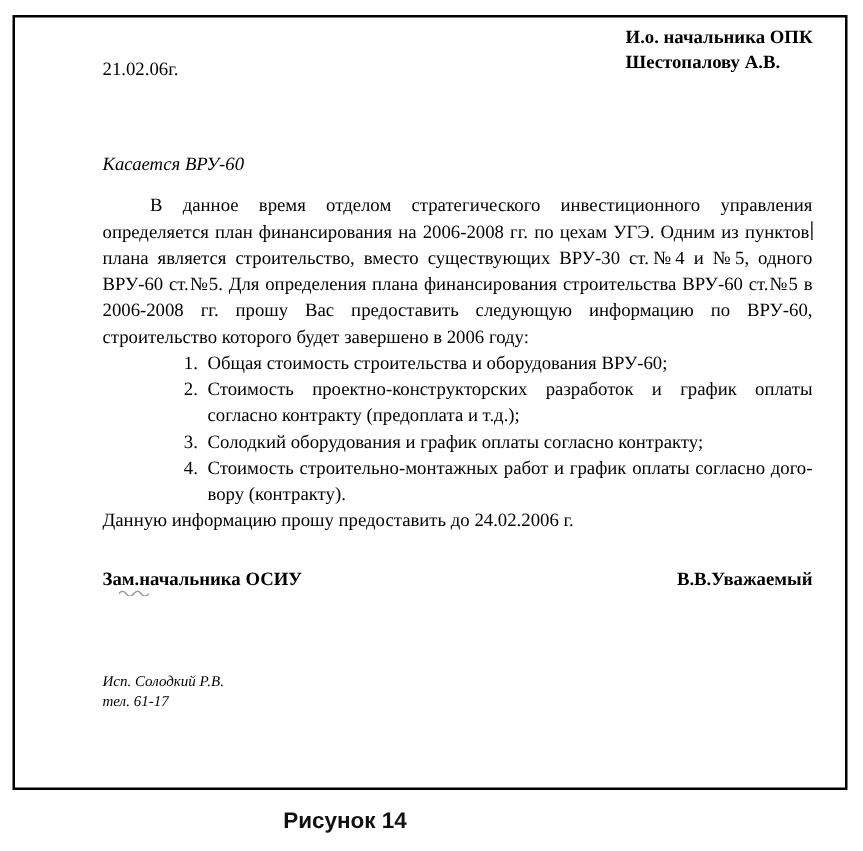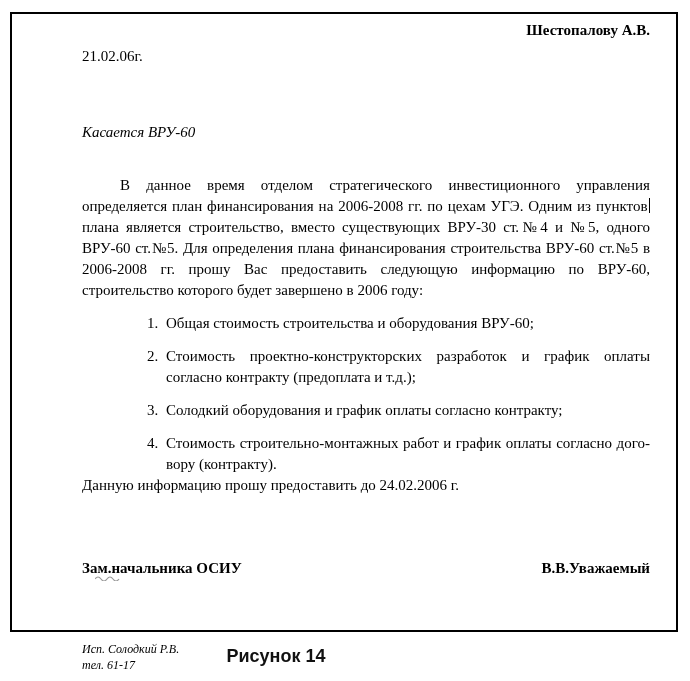--- a/index.html
+++ b/index.html
@@ -27,44 +27,43 @@
   .header-row {
     display: flex;
     justify-content: space-between;
     align-items: flex-start;
   }
   .date { margin-top: 26px; font-weight: normal; }
   .addressee { font-weight: bold; line-height: 20px; text-align: left; }
   .subject { margin-top: 55px; font-style: italic; }
   .salutation { margin-top: 27px; text-align: center; font-weight: bold; }
   .body-par {
-    margin-top: 32px;
+    margin-top: 12px;
     text-align: justify;
     text-indent: 38px;
   }
   .caret {
     display: inline-block;
     width: 1.5px;
     height: 15px;
     background: #000000;
     vertical-align: -2px;
     margin-left: 1px;
   }
   ol.req-list {
     margin: 0;
     padding-left: 80px;
   }
   ol.req-list li {
     text-align: justify;
     padding-left: 4px;
-    margin-top: 12px;
   }
   .closing { text-align: left; }
   .signature-row {
-    margin-top: 62px;
+    margin-top: 26px;
     display: flex;
     justify-content: space-between;
     font-weight: bold;
   }
   .sig-left { position: relative; }
   .squiggle {
     position: absolute;
     left: 13px;
     bottom: -2px;
   }
@@ -89,20 +88,21 @@
 </head>
 <body>
 
 <div class="page">
 
   <div class="frame">
 
     <div class="header-row">
       <div class="date">21.02.06г.</div>
       <div class="addressee">
+        <div>И.о. начальника ОПК</div>
         <div>Шестопалову А.В.</div>
       </div>
     </div>
 
     <div class="subject">Касается ВРУ-60</div>
 
 
     <div class="body-par"><span>В данное время отделом стратегического инвестиционного управления определяется план финансирования на 2006-2008 гг. по цехам УГЭ. Одним из пунктов</span><span class="caret"></span> <span>плана является строительство, вместо существующих ВРУ-30 ст.№4 и №5, одного ВРУ-60 ст.№5. Для определения плана финансирования строительства ВРУ-60 ст.№5 в 2006-2008 гг. прошу Вас предоставить следующую информацию по ВРУ-60, строительство которого будет завершено в 2006 году:</span></div>
 
     <ol class="req-list">

